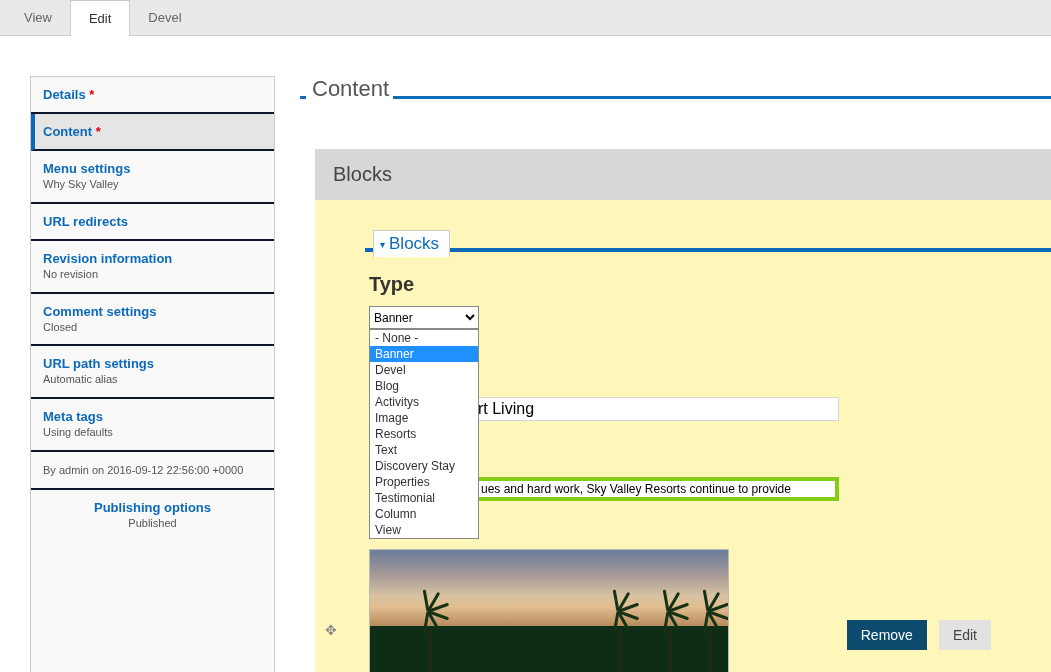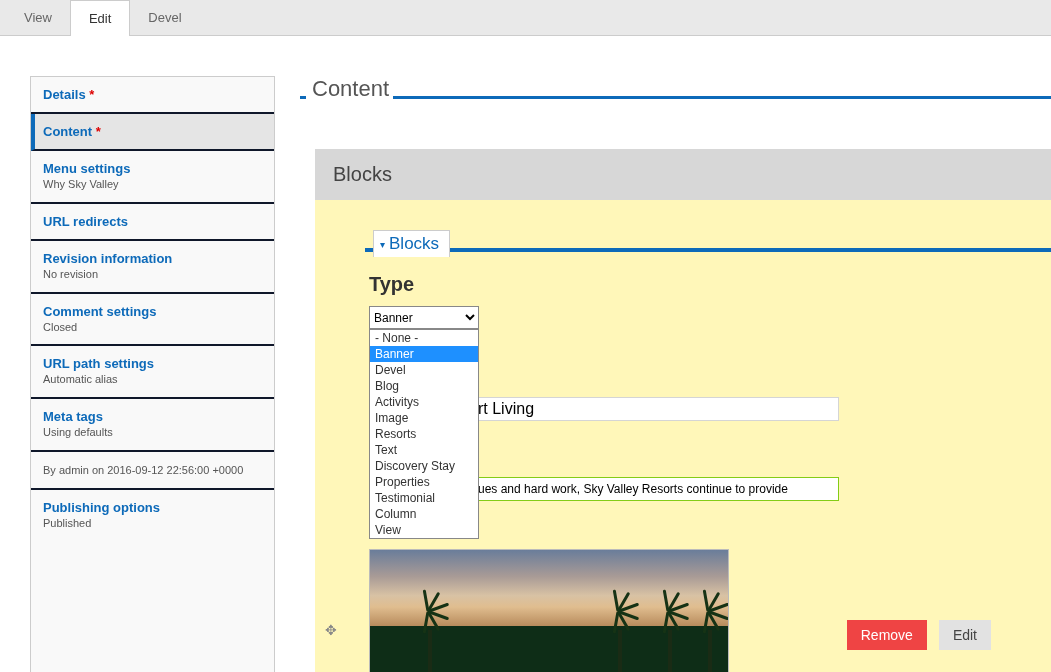--- a/index.html
+++ b/index.html
@@ -9,21 +9,21 @@
   .top-tabs { background: #e9e9e9; border-bottom: 1px solid #ccc; display: flex; height: 36px; padding-left: 6px; }
   .top-tab { padding: 10px 18px 8px; color: #666; background: #e9e9e9; cursor: pointer; font-size: 13px; }
   .top-tab.active { background: #fff; color: #333; border-left: 1px solid #ccc; border-right: 1px solid #ccc; border-top: 1px solid #ccc; margin-bottom: -1px;}
   
   
   .main-wrap { display: flex; padding: 40px 0 0 30px; }
   
   
   .sidebar { width: 245px; border: 1px solid #ccc; background: #f9f9f9; }
   .side-item { padding: 10px 12px; border-bottom: 2px solid #0f172a; cursor: pointer;}
-  .side-item:last-child { border-bottom: none; }
+  .side-item:last-child { border-bottom: none; text-align: center; }
   .side-title { color: #0d6ab9; font-weight: bold; font-size: 13px; }
   .side-sub { font-size: 11px; color: #555; margin-top:2px; line-height:1.25; }
   .side-item.active { background: #e5e5e5; border-left: 4px solid #0d6ab9; padding-left:8px; }
   .req { color: #d00; font-weight:bold; }
   
   
   .content-area { flex: 1; margin-left: 25px; padding-right:0;}
   .fieldset-label { font-size: 22px; font-weight: 300; color: #555; padding-bottom: 2px; }
   .fieldset-head-row { display:flex; align-items:center; }
   .fieldset-head-row .bar { flex:1; height:3px; background:#0d6ab9; margin-left:4px; margin-top:15px;}
@@ -40,21 +40,21 @@
   .inner-legend .caret { font-size:10px; }
   .inner-head-row .bar2 { flex:1; height:4px; background:#0d6ab9; margin-top:13px;}
   .inner-body { padding: 16px 0 0 4px; position:relative;}
   
   .type-label { font-size: 20px; font-weight:700; color:#333; margin-bottom:10px;}
   select.type-select { width: 110px; height: 23px; font-size:12px; border:1px solid #888; background:#fff;}
   
   .text-row { margin-top: 68px; }
   .text-row input { width:470px; height:24px; border:1px solid #d5d5d5; padding:2px 6px; font-size:16px; bg:#fff; }
   .text-row2 { margin-top: 56px; }
-  .text-row2 input { width:470px; height:24px; border:1px solid #84cc16; padding:2px 6px; font-size:12px;}
+  .text-row2 input { width:470px; height:24px; border:4px solid #84cc16; padding:2px 6px; font-size:12px;}
   
   
   .dropdown-options { position:absolute; top: 23px; left:0; width:110px; background:#fff; border:1px solid #888; z-index:50; font-size:12px;}
   .dropdown-options .opt { padding:1px 5px; cursor:pointer; white-space:nowrap;}
   .dropdown-options .opt.sel { background:#1e90ff; color:#fff;}
   .select-wrap { position:relative; width:110px;}
   
   
   .image-area { margin-top: 48px; border:1px solid #bbb; width: 360px; height:140px; background:#eee; overflow:hidden;}
   .sky { height:76px; background: linear-gradient(to bottom, #6a7d9a 0%, #a99b96 35%, #d8c2a4 60%, #e0bd8f 75%, #b78b5c 100%);}
@@ -63,21 +63,21 @@
   .trunk { position:absolute; bottom:0; left:18px; width:4px; height:60px; background:#1a2b15;}
   .fronds { position:absolute; top:0; left:0; width:40px; height:40px;}
   .fronds span { position:absolute; left:18px; top:20px; width:22px; height:3px; background:#163315; transform-origin:left center; border-radius:2px;}
   .p1 .fronds span:nth-child(1){ transform:rotate(-60deg);} .p1 .fronds span:nth-child(2){transform:rotate(-20deg);} .p1 .fronds span:nth-child(3){transform:rotate(20deg);} .p1 .fronds span:nth-child(4){transform:rotate(60deg);} .p1 .fronds span:nth-child(5){transform:rotate(-100deg);} .p1 .fronds span:nth-child(6){transform:rotate(100deg);}
   
   .drag-handle { position:absolute; left:10px; top:422px; font-size:14px; color:#888;}
   
   
   .btn-row { position:absolute; right: 60px; top: 420px; display:flex; gap:12px;}
   .btn { padding:7px 14px; font-size:14px; border:none; cursor:pointer;}
-  .btn-remove { background:#ef4444; color:#fff;}
+  .btn-remove { background:#0c4a6e; color:#fff;}
   .btn-edit { background:#e2e2e2; color:#444;}
   
 </style>
 </head>
 <body>
 
 <div class="top-tabs">
   <div class="top-tab">View</div>
   <div class="top-tab active">Edit</div>
   <div class="top-tab">Devel</div>

